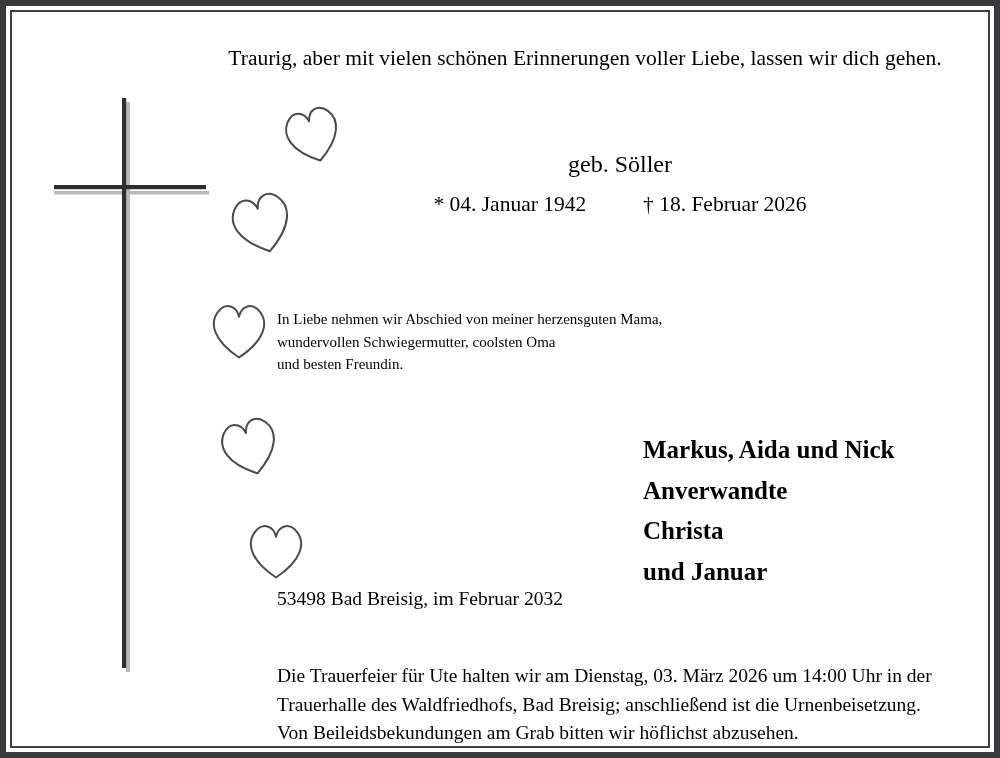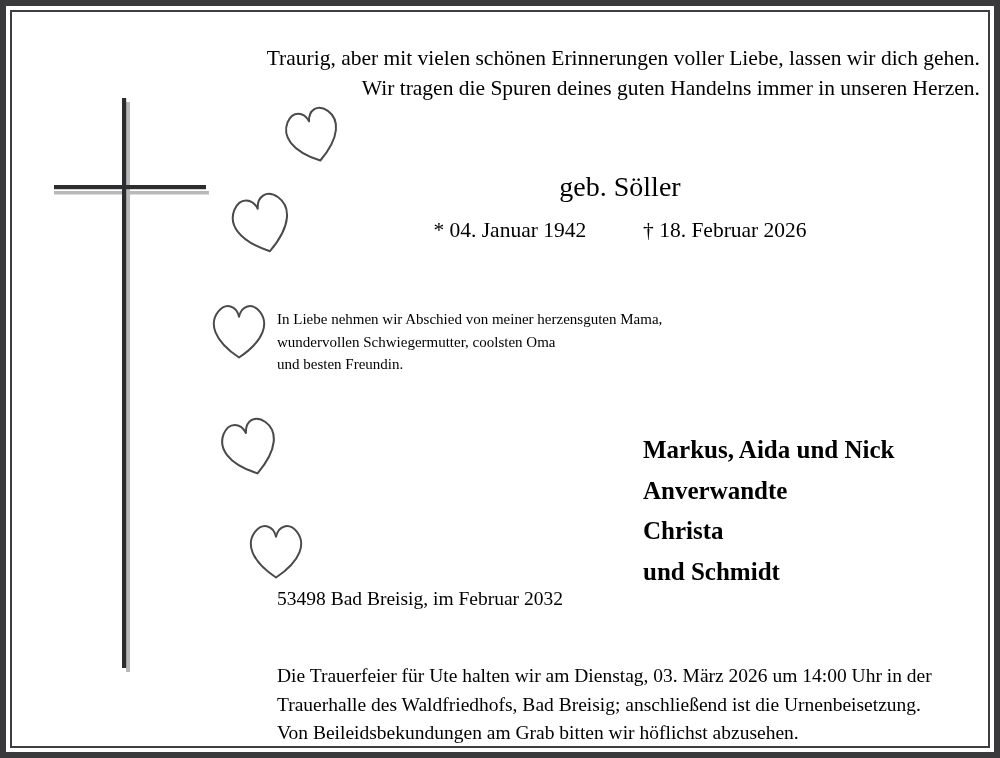--- a/index.html
+++ b/index.html
@@ -65,43 +65,42 @@
     left: 190px;
     top: 44px;
     width: 790px;
     text-align: center;
     font-size: 21.5px;
     line-height: 1.38;
   }
   .quote .qline {
     display: block;
     white-space: nowrap;
-    text-align: right;
   }
   .quote .qline.l2 {
     text-indent: 52px;
   }
 
   .name-block {
     position: absolute;
     left: 240px;
     top: 146px;
     width: 760px;
     text-align: center;
   }
   .name {
     font-size: 53px;
     line-height: 1.05;
     letter-spacing: 1px;
     white-space: nowrap;
   }
   .maiden {
-    font-size: 28px;
+    font-size: 24px;
     line-height: 1.5;
-    margin-top: 20px;
+    margin-top: 0;
   }
   .dates {
     margin-top: 10px;
     font-size: 21.5px;
     white-space: nowrap;
   }
   .dates .gap {
     display: inline-block;
     width: 46px;
   }
@@ -186,21 +185,20 @@
   <svg class="heart" style="left:218px; top:417px; width:64px; height:60px; transform:rotate(-16deg);" viewBox="0 0 100 94" xmlns="http://www.w3.org/2000/svg">
     <path d="M50 90 C 8 62, 2 34, 16 16 C 29 0, 46 6, 50 24 C 54 6, 71 0, 84 16 C 98 34, 92 62, 50 90 Z" fill="none" stroke="#4a4a4d" stroke-width="3.2" stroke-linejoin="round"></path>
   </svg>
 
   <svg class="heart" style="left:245px; top:522px; width:62px; height:58px; transform:rotate(0deg);" viewBox="0 0 100 94" xmlns="http://www.w3.org/2000/svg">
     <path d="M50 90 C 8 62, 2 34, 16 16 C 29 0, 46 6, 50 24 C 54 6, 71 0, 84 16 C 98 34, 92 62, 50 90 Z" fill="none" stroke="#4a4a4d" stroke-width="3.2" stroke-linejoin="round"></path>
   </svg>
 
   <div class="quote">
     <span class="qline l1">Traurig, aber mit vielen schönen Erinnerungen voller Liebe, lassen wir dich gehen.</span>
-    <span class="qline l2">Wir tragen die Spuren deines guten Handelns immer in unseren Herzen.</span>
   </div>
 
   <div class="name-block">
     <div class="maiden">geb. Söller</div>
     <div class="dates">
       <span>* 04. Januar 1942</span>
       <span class="gap"></span>
       <span>† 18. Februar 2026</span>
     </div>
   </div>
@@ -208,21 +206,21 @@
   <div class="message">
     <span class="mline">In Liebe nehmen wir Abschied von meiner herzensguten Mama,</span>
     <span class="mline">wundervollen Schwiegermutter, coolsten Oma</span>
     <span class="mline">und besten Freundin.</span>
   </div>
 
   <div class="signature">
     <span class="sline">Markus, Aida und Nick</span>
     <span class="sline">Anverwandte</span>
     <span class="sline">Christa</span>
-    <span class="sline">und Schmidt</span>
+    <span class="sline">und Januar</span>
   </div>
 
   <div class="place-date">53498 Bad Breisig, im Februar 2032</div>
 
   <div class="ceremony">
     <span class="cline">Die Trauerfeier für Ute halten wir am Dienstag, 03. März 2026 um 14:00 Uhr in der</span>
     <span class="cline">Trauerhalle des Waldfriedhofs, Bad Breisig; anschließend ist die Urnenbeisetzung.</span>
     <span class="cline">Von Beileidsbekundungen am Grab bitten wir höflichst abzusehen.</span>
   </div>
 

